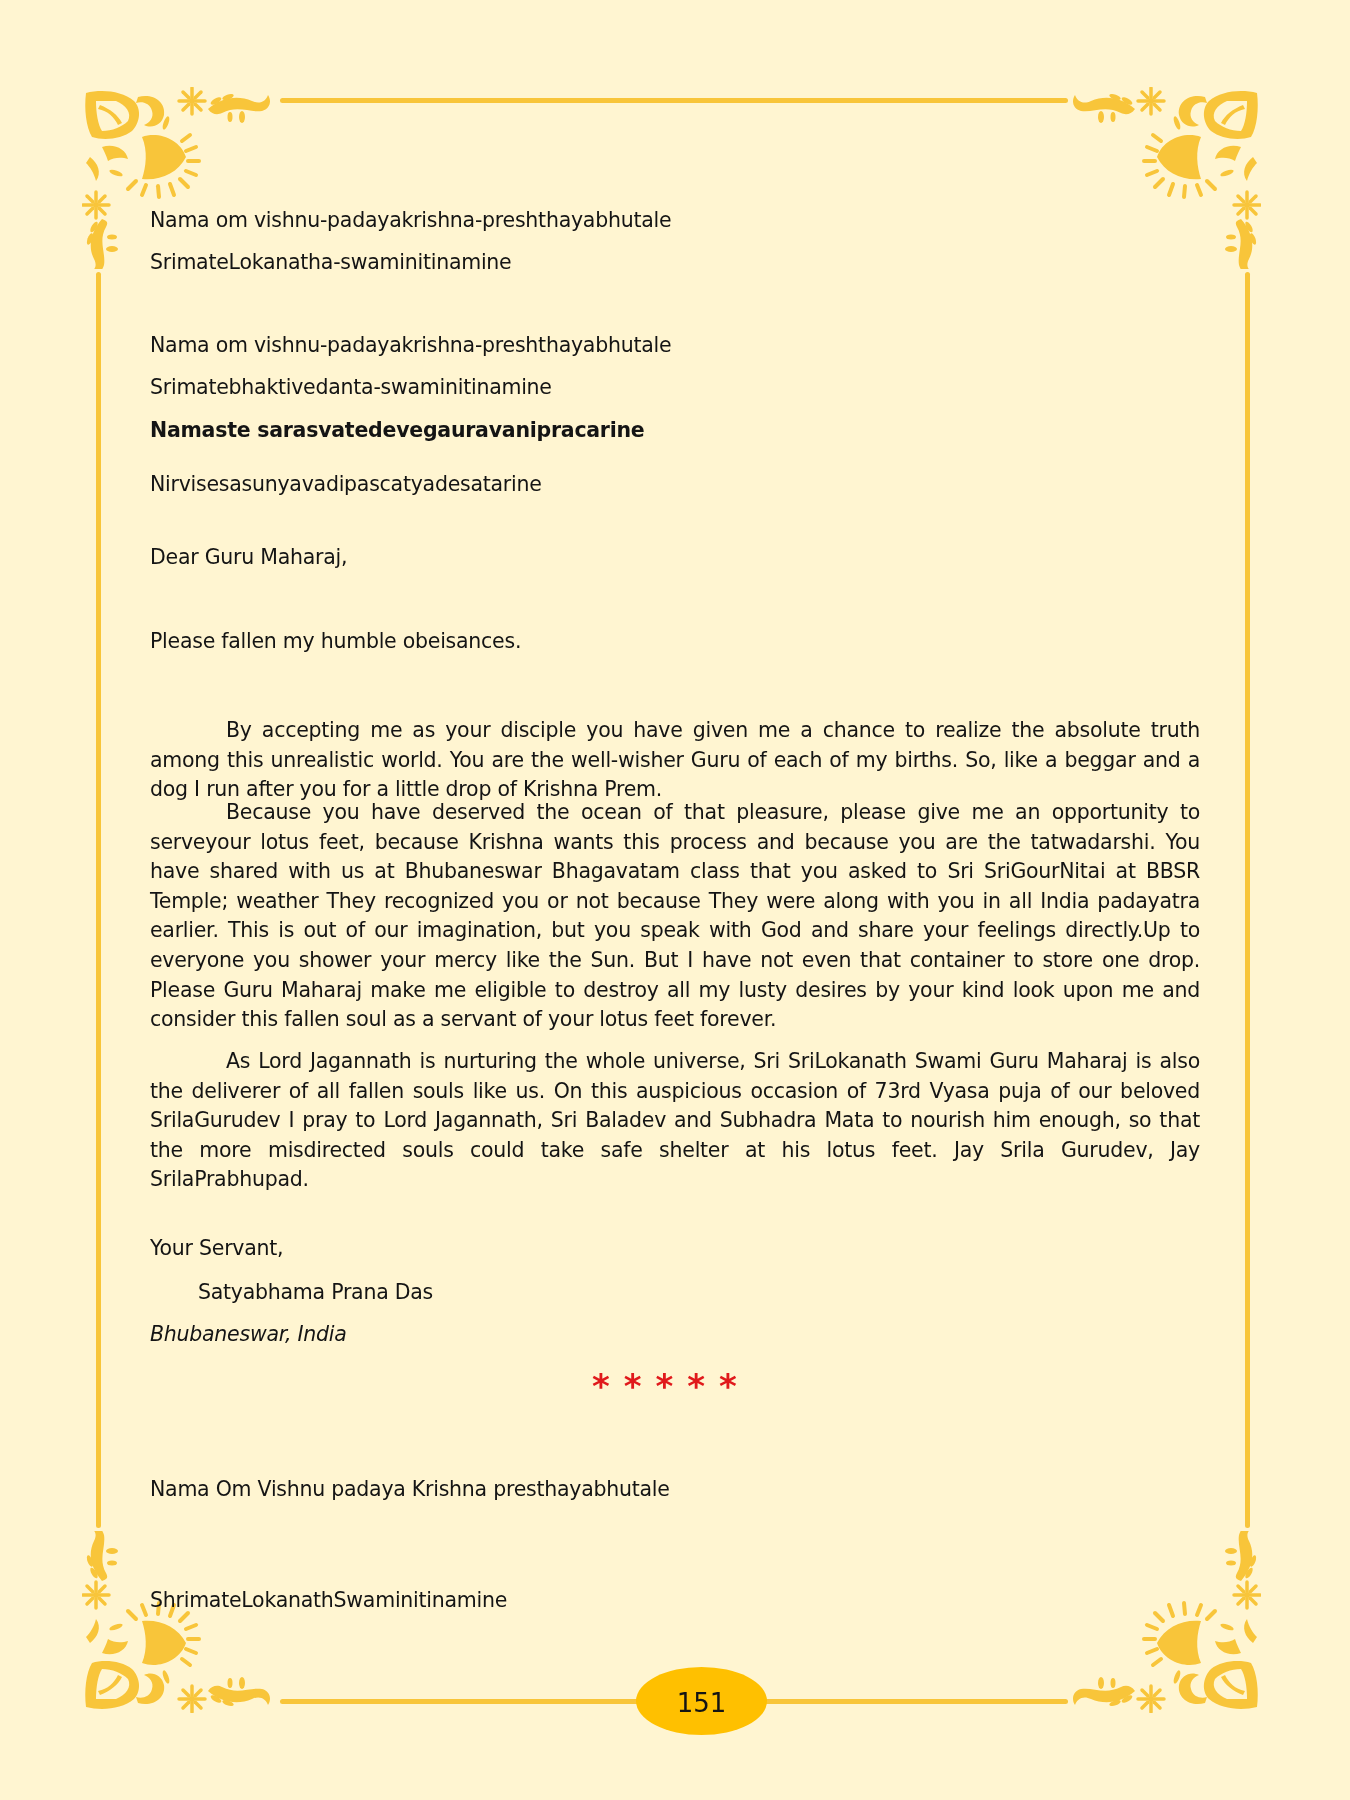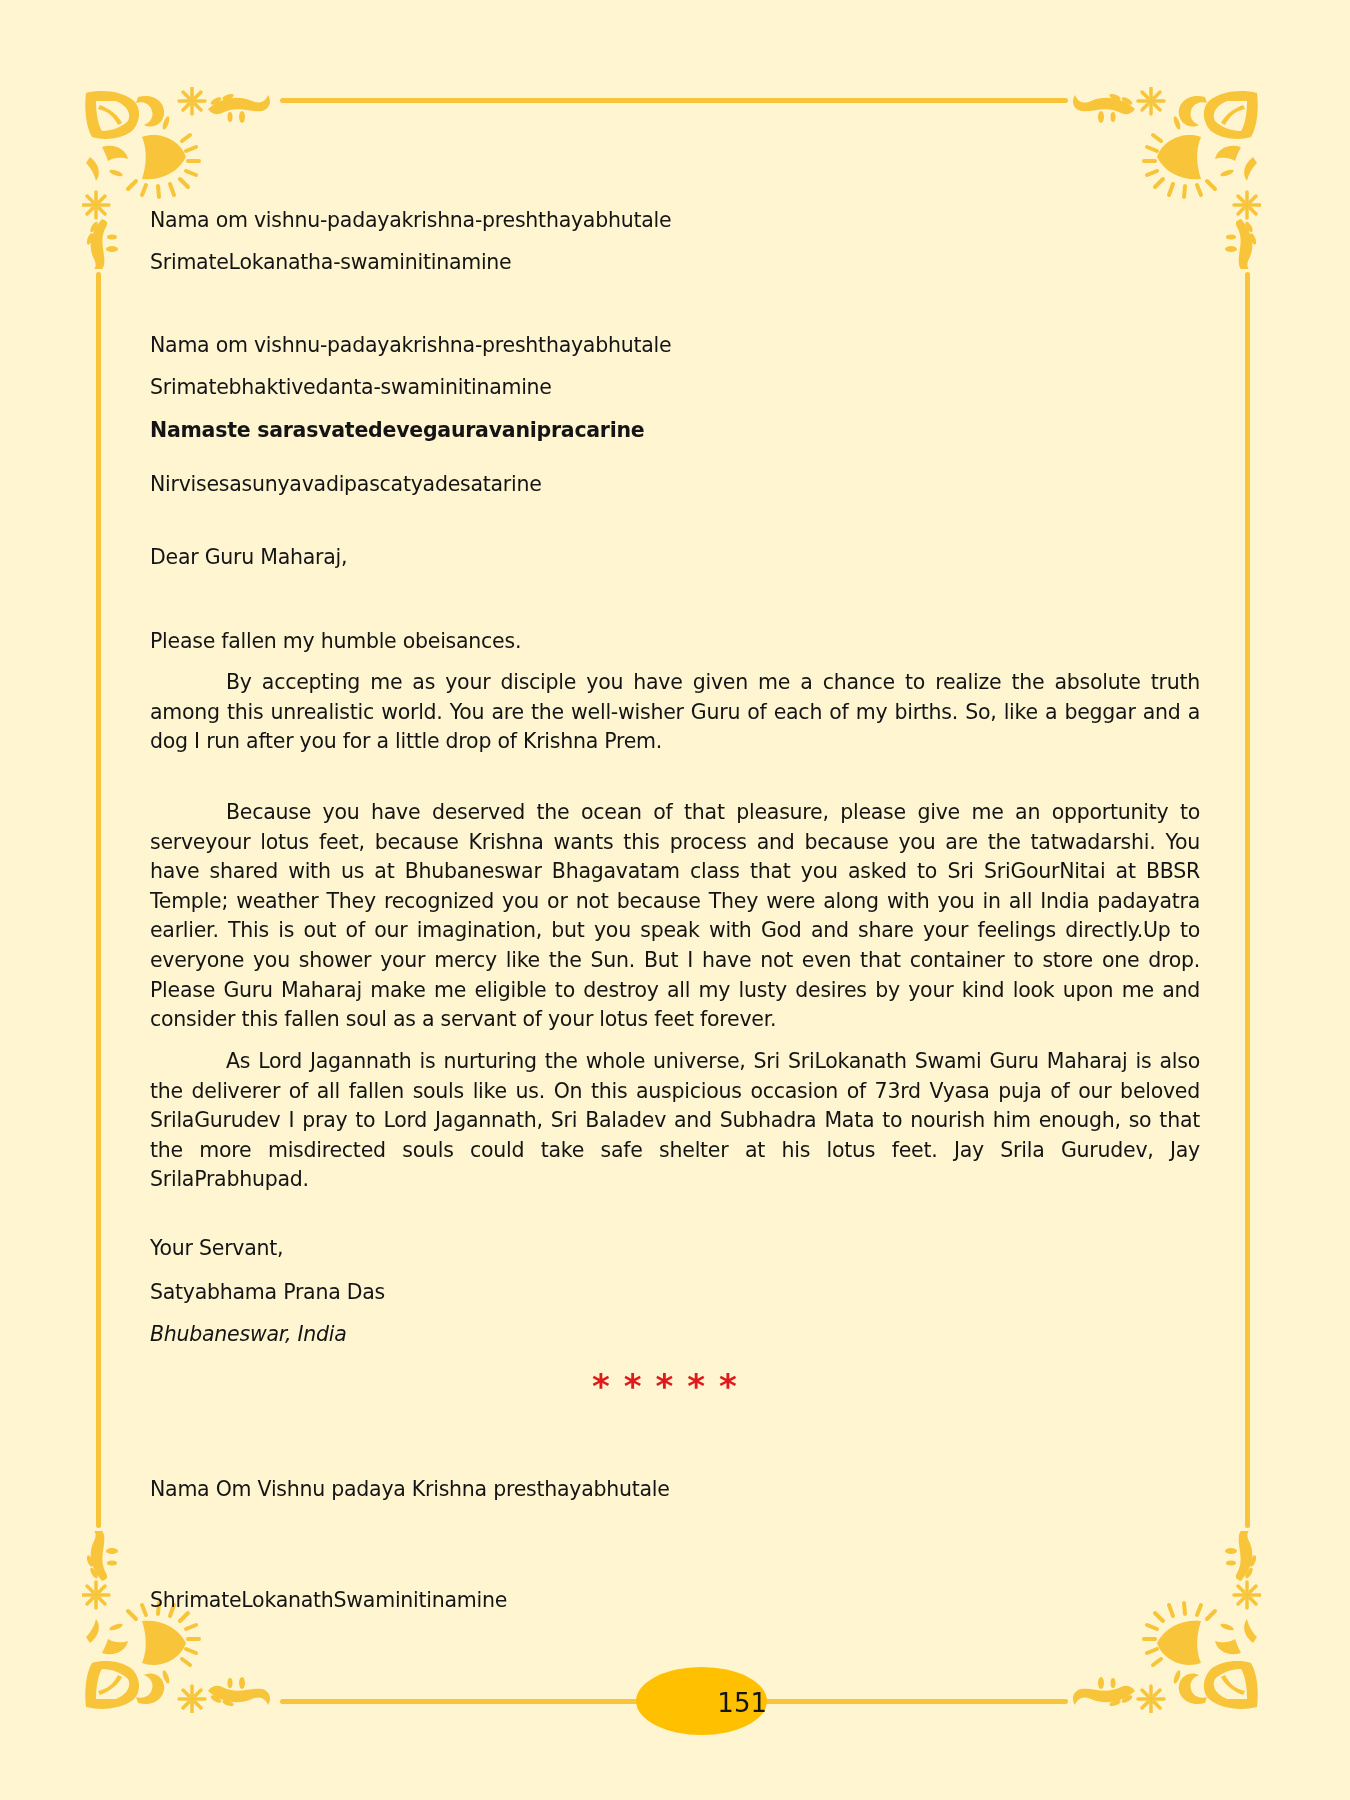--- a/index.html
+++ b/index.html
@@ -28,21 +28,21 @@
   }
   .stars {
     position: absolute; left: 592px; top: 1366px;
     color: #E0191B; font-size: 34px; font-weight: bold;
     letter-spacing: 14px; white-space: nowrap;
   }
   .page-oval {
     position: absolute; left: 636px; top: 1667px;
     width: 131px; height: 68px; border-radius: 50%;
     background: #FFC000;
-    display: flex; align-items: center; justify-content: flex-end;
+    display: flex; align-items: center; justify-content: center;
     font-size: 26px; color: #141414;
     padding-top: 4px; box-sizing: border-box;
   }
 </style>
 </head>
 <body>
 
 <div class="frame-line" style="left:280px; top:98px; width:788px; height:5px;"></div>
 <div class="frame-line" style="left:280px; top:1699px; width:788px; height:5px;"></div>
 <div class="frame-line" style="left:96px; top:272px; width:5px; height:1256px;"></div>
@@ -334,26 +334,26 @@
   <div class="line" style="top:248px;">SrimateLokanatha-swaminitinamine</div>
 
   <div class="line" style="top:331px;">Nama om vishnu-padayakrishna-preshthayabhutale</div>
   <div class="line" style="top:373px;">Srimatebhaktivedanta-swaminitinamine</div>
   <div class="line" style="top:416px;font-weight:bold;">Namaste sarasvatedevegauravanipracarine</div>
   <div class="line" style="top:458px;margin-top:12px;">Nirvisesasunyavadipascatyadesatarine</div>
 
   <div class="line" style="top:543px;text-align:right;">Dear Guru Maharaj,</div>
   <div class="line" style="top:627px;">Please fallen my humble obeisances.</div>
 
-  <p class="para" style="top:668px; margin:0;">By accepting me as your disciple you have given me a chance to realize the absolute truth among this unrealistic world. You are the well-wisher Guru of each of my births. So, like a beggar and a dog I run after you for a little drop of Krishna Prem.</p>
+  <p class="para" style="top:716px; margin:0;">By accepting me as your disciple you have given me a chance to realize the absolute truth among this unrealistic world. You are the well-wisher Guru of each of my births. So, like a beggar and a dog I run after you for a little drop of Krishna Prem.</p>
   <p class="para" style="top:798px; margin:0;">Because you have deserved the ocean of that pleasure, please give me an opportunity to serveyour lotus feet, because Krishna wants this process and because you are the tatwadarshi. You have shared with us at Bhubaneswar Bhagavatam class that you asked to Sri SriGourNitai at BBSR Temple; weather They recognized you or not because They were along with you in all India padayatra earlier. This is out of our imagination, but you speak with God and share your feelings directly.Up to everyone you shower your mercy like the Sun. But I have not even that container to store one drop. Please Guru Maharaj make me eligible to destroy all my lusty desires by your kind look upon me and consider this fallen soul as a servant of your lotus feet forever.</p>
   <p class="para" style="top:1047px; margin:0;">As Lord Jagannath is nurturing the whole universe, Sri SriLokanath Swami Guru Maharaj is also the deliverer of all fallen souls like us. On this auspicious occasion of 73rd Vyasa puja of our beloved SrilaGurudev I pray to Lord Jagannath, Sri Baladev and Subhadra Mata to nourish him enough, so that the more misdirected souls could take safe shelter at his lotus feet. Jay Srila Gurudev, Jay SrilaPrabhupad.</p>
 
   <div class="line" style="top:1234px;">Your Servant,</div>
-  <div class="line" style="top:1278px;">Satyabhama Prana Das</div>
+  <div class="line" style="top:1278px;margin-left:48px;">Satyabhama Prana Das</div>
   <div class="line" style="top:1320px;font-style:italic;">Bhubaneswar, India</div>
 
   <div class="line" style="top:1475px;">Nama Om Vishnu padaya Krishna presthayabhutale</div>
   <div class="line" style="top:1586px;">ShrimateLokanathSwaminitinamine</div>
 </div>
 
 <div class="stars">*****</div>
 
 <div class="page-oval">
   <span>151</span>

